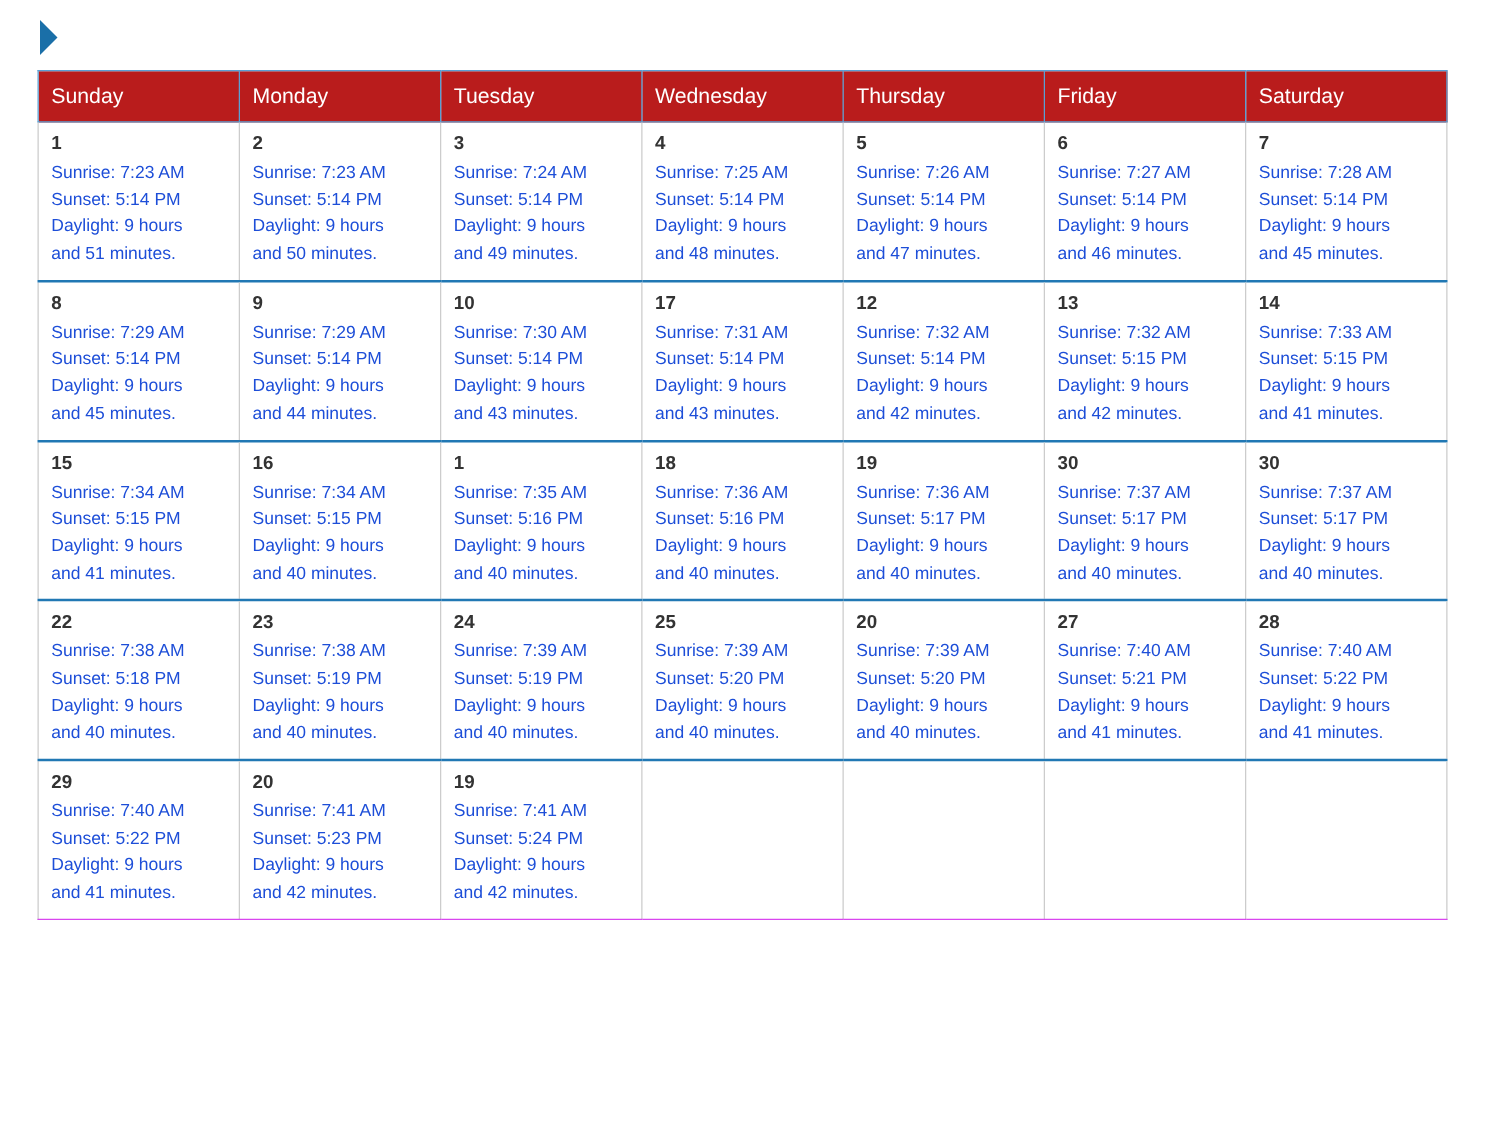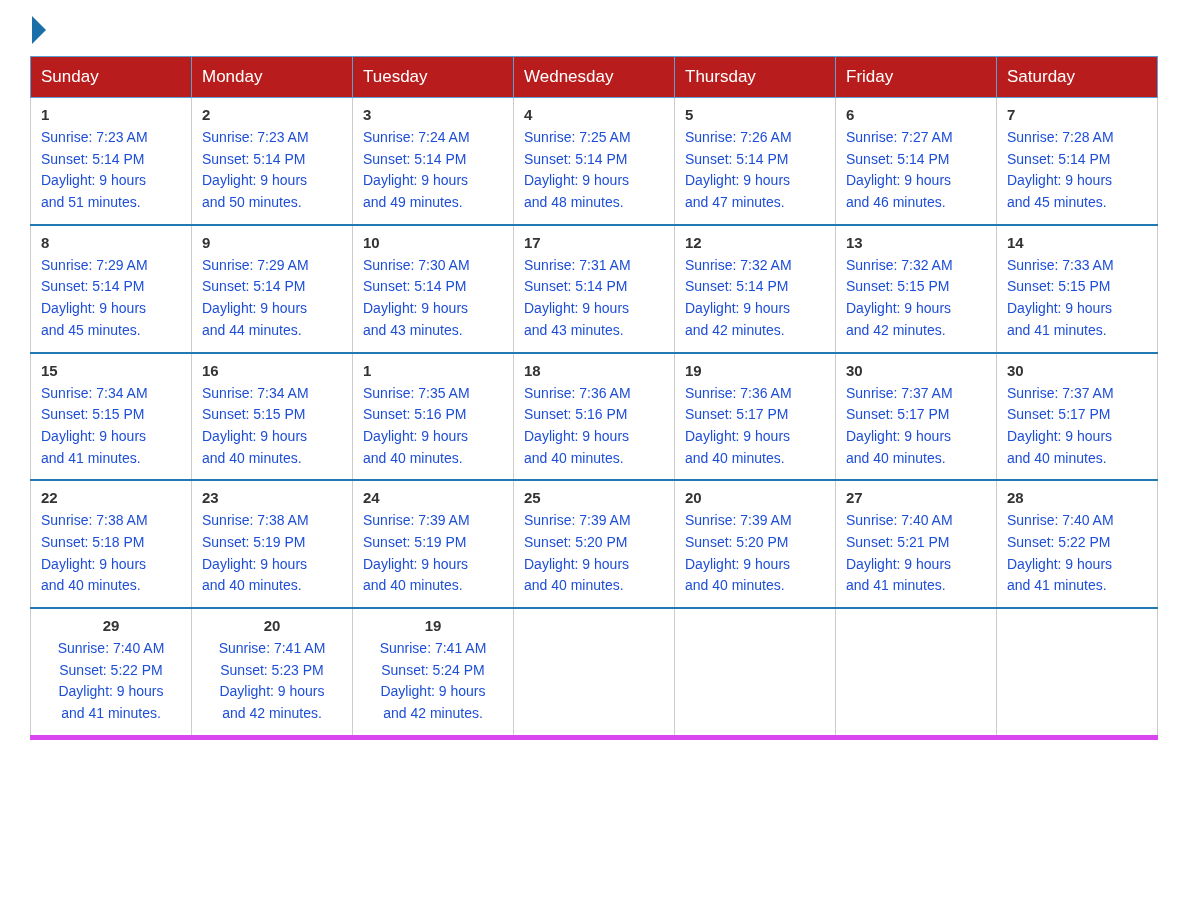--- a/index.html
+++ b/index.html
@@ -93,22 +93,21 @@
       font-weight: bold;
       margin-bottom: 4px;
       display: block;
     }
     .day-info {
       font-size: 14px;
       line-height: 1.55;
       color: #1d4ed8;
     }
     .last-row td {
-      border-bottom: 5px solid #d946ef;
-      text-align: center;
+      border-bottom: 1px solid #d946ef;
     }
   </style>
 </head>
 <body>
 
 <div class="header">
   <div class="logo">
     <div class="logo-top">
       <span class="logo-general"></span>
       <div class="logo-triangle"></div>

